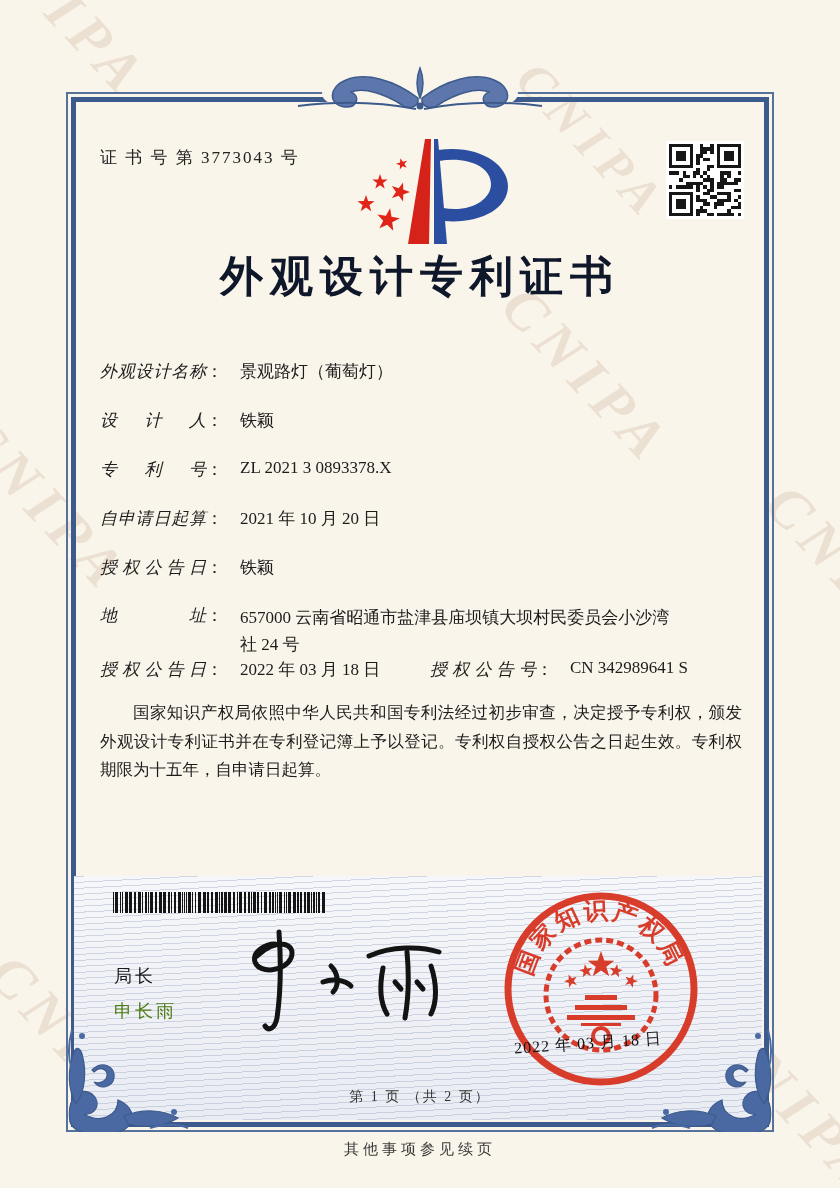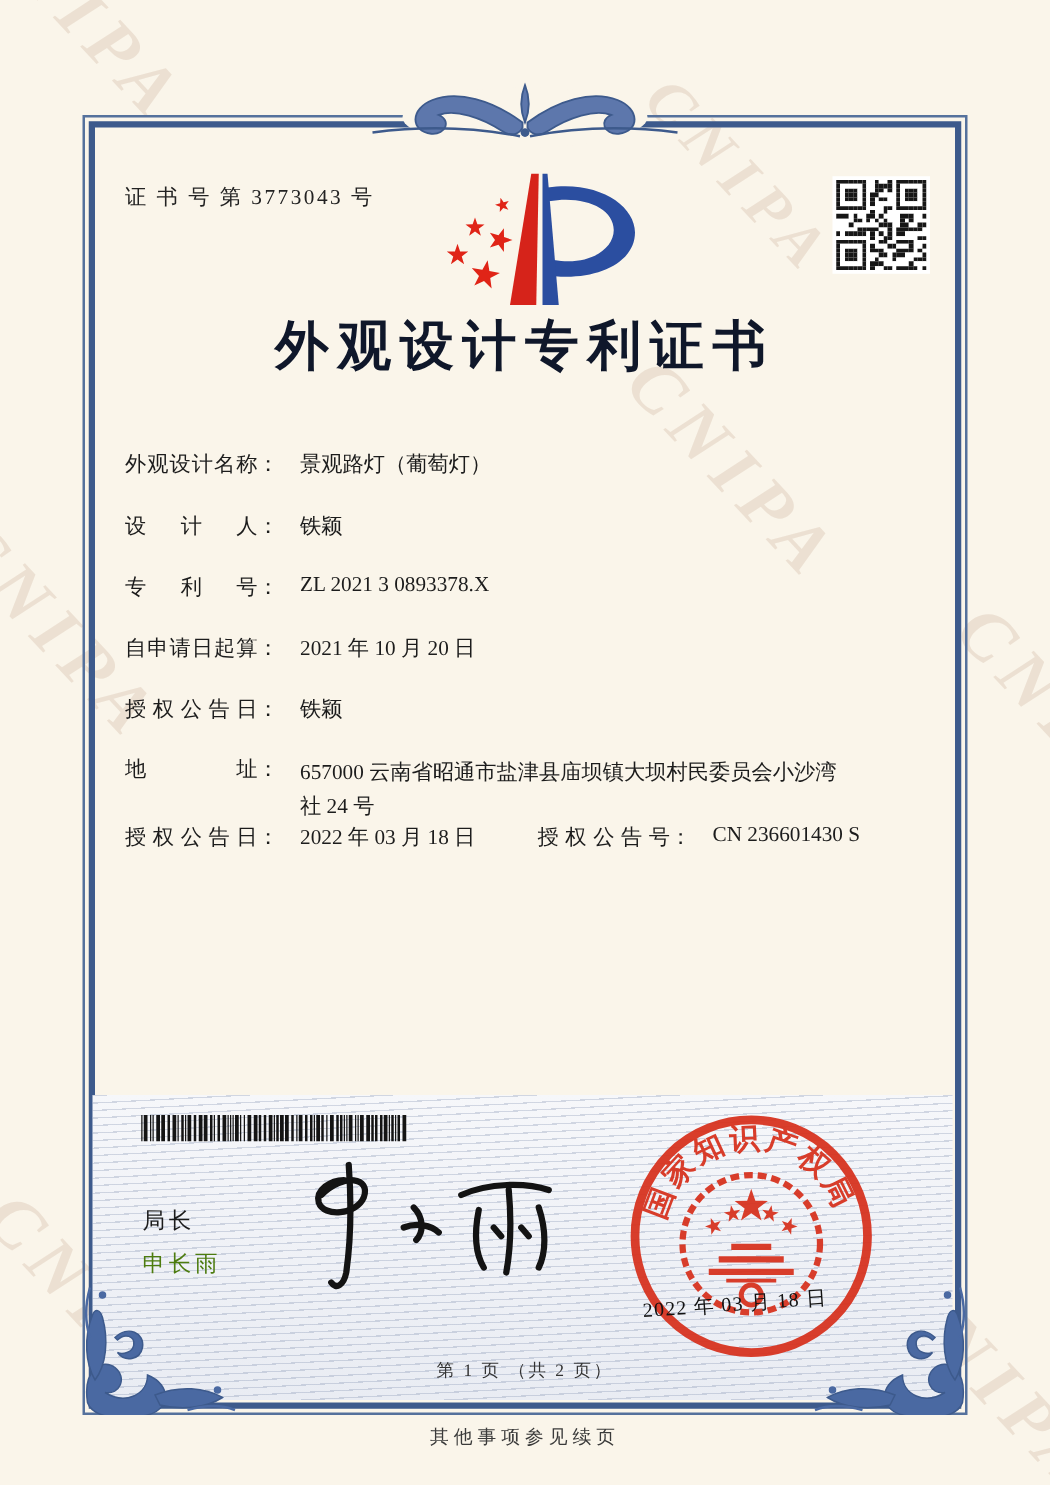--- a/index.html
+++ b/index.html
@@ -34,21 +34,21 @@
   .cert-number{position:absolute;left:100px;top:146px;z-index:2;font-size:17px;letter-spacing:2px;color:#222;}
   .logo{position:absolute;left:338px;top:134px;width:190px;height:120px;z-index:2;}
   .qr{position:absolute;left:666px;top:141px;width:78px;height:78px;background:#fff;padding:3px;box-sizing:border-box;z-index:2;}
   .qr-grid{display:grid;width:72px;height:72px;grid-template-columns:repeat(21,1fr);grid-template-rows:repeat(21,1fr);}
   .qr-grid div{background:#fff;} .qr-grid div.on{background:#161616;}
   .title{
     position:absolute;left:0;top:248px;width:100%;text-align:center;z-index:2;
     font-size:43px;font-weight:bold;letter-spacing:7px;color:#0f172a;
   }
   .row{position:absolute;left:100px;z-index:2;font-size:17px;}
-  .flabel{display:inline-block;width:106px;text-align:justify;text-align-last:justify;vertical-align:top;}
+  .flabel{display:inline-block;width:106px;text-align:justify;text-align-last:justify;vertical-align:top;font-style:italic;}
   .fcolon{vertical-align:top;}
   .fvalue{vertical-align:top;margin-left:17px;}
   .fvalue.wide{display:inline-block;width:440px;line-height:1.6;}
   .grant2{position:absolute;left:330px;top:0;white-space:nowrap;}
   .paras{position:absolute;left:100px;top:699px;width:642px;z-index:2;}
   .paras p{margin:0;font-size:16.5px;line-height:1.74;text-indent:2em;text-align:justify;}
   .barcode{position:absolute;left:113px;top:892px;width:218px;height:21px;z-index:2;display:flex;align-items:stretch;}
   .barcode span{background:#141414;display:block;}
   .sans{font-family:"Liberation Sans","DejaVu Sans",sans-serif;}
   .director-title{position:absolute;left:114px;top:964px;z-index:2;font-size:18px;letter-spacing:3px;color:#1b1b1b;}
@@ -604,25 +604,26 @@
   </div>
   <div class="row" style="top:556px">
     <span class="flabel">授权公告日</span><span class="fcolon">：</span><span class="fvalue">铁颖</span>
   </div>
   <div class="row" style="top:604px">
     <span class="flabel">地址</span><span class="fcolon">：</span><span class="fvalue wide">657000 云南省昭通市盐津县庙坝镇大坝村民委员会小沙湾社 24 号</span>
   </div>
   <div class="row" style="top:658px;width:642px;">
     <span class="flabel">授权公告日</span><span class="fcolon">：</span><span class="fvalue">2022 年 03 月 18 日</span>
     <span class="grant2">
-      <span class="flabel">授权公告号</span><span class="fcolon">：</span><span class="fvalue">CN 236601430 S</span>
+      <span class="flabel">授权公告号</span><span class="fcolon">：</span><span class="fvalue">CN 342989641 S</span>
     </span>
   </div>
 
   <div class="paras">
+    <p>国家知识产权局依照中华人民共和国专利法经过初步审查，决定授予专利权，颁发外观设计专利证书并在专利登记簿上予以登记。专利权自授权公告之日起生效。专利权期限为十五年，自申请日起算。</p>
   </div>
 
   <div class="barcode">
       <span style="width: 1px; margin-right: 1px;"></span>
       <span style="width: 3px; margin-right: 2px;"></span>
       <span style="width: 1px; margin-right: 1px;"></span>
       <span style="width: 1px; margin-right: 2px;"></span>
       <span style="width: 3px; margin-right: 1px;"></span>
       <span style="width: 3px; margin-right: 2px;"></span>
       <span style="width: 2px; margin-right: 2px;"></span>

